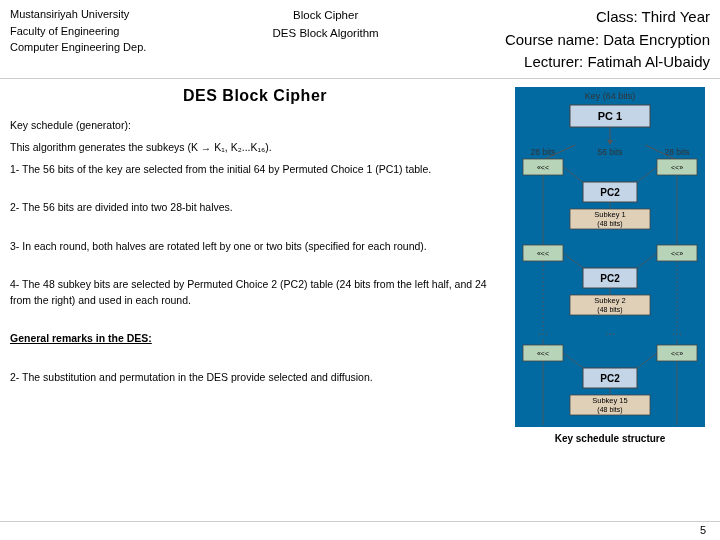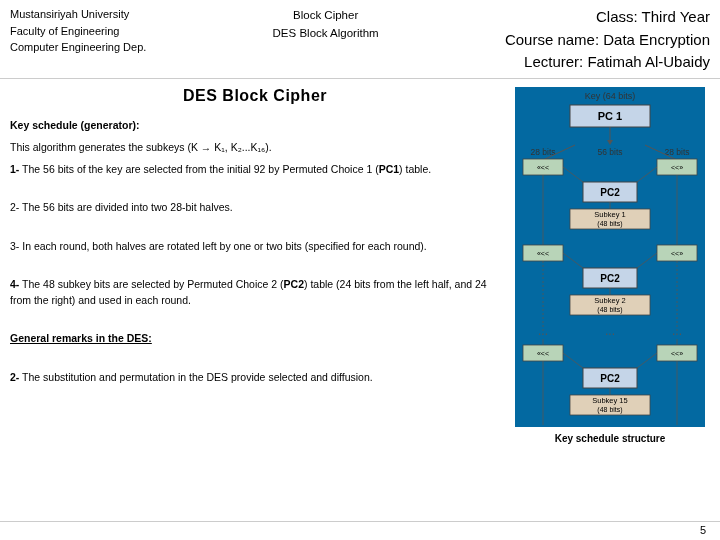--- a/index.html
+++ b/index.html
@@ -62,21 +62,21 @@
       color: #000;
       margin-bottom: 6px;
       letter-spacing: 0.5px;
     }
     .body-text {
       font-size: 10.5px;
       line-height: 1.55;
       color: #000;
     }
     .body-text .bold {
-      font-weight: bold;
+      font-weight: normal;
     }
     .body-text .bold-underline {
       font-weight: bold;
       text-decoration: underline;
     }
     .spacing {
       margin-top: 16px;
     }
     .right-content {
       width: 200px;
@@ -138,21 +138,21 @@
 
       <div class="body-text">
         <span class="bold">Key schedule (generator):</span>
       </div>
 
       <div class="body-text">
         <span>This algorithm generates the subkeys (K → K₁, K₂...K₁₆).</span>
       </div>
 
       <div class="body-text">
-        <span class="bold">1-</span><span> The 56 bits of the key are selected from the initial 92 by Permuted Choice 1 (</span><span class="bold">PC1</span><span>) table.</span>
+        <span class="bold">1-</span><span> The 56 bits of the key are selected from the initial 64 by Permuted Choice 1 (</span><span class="bold">PC1</span><span>) table.</span>
       </div>
 
       <div class="body-text spacing">
         <span>2- The 56 bits are divided into two 28-bit halves.</span>
       </div>
 
       <div class="body-text spacing">
         <span>3- In each round, both halves are rotated left by one or two bits (specified for each round).</span>
       </div>
 

